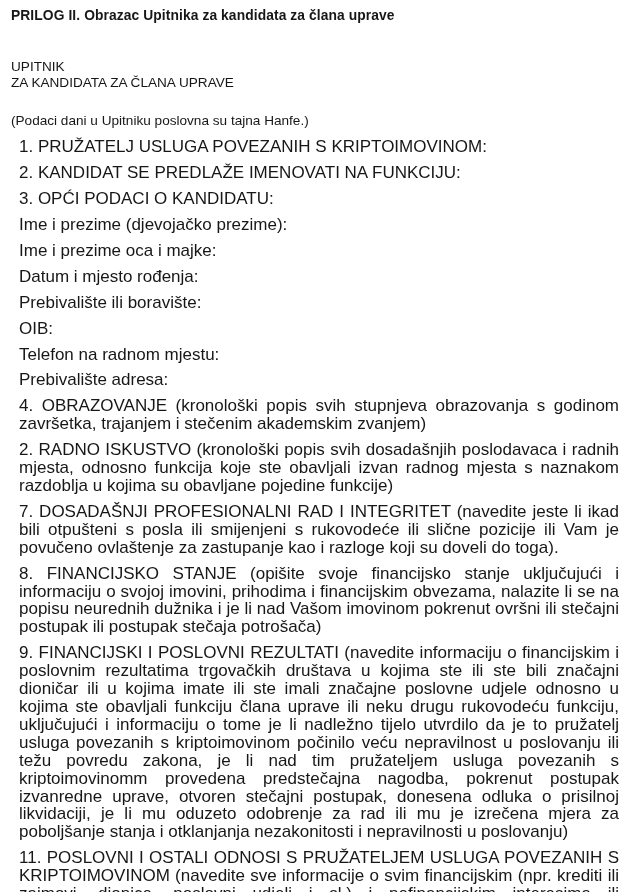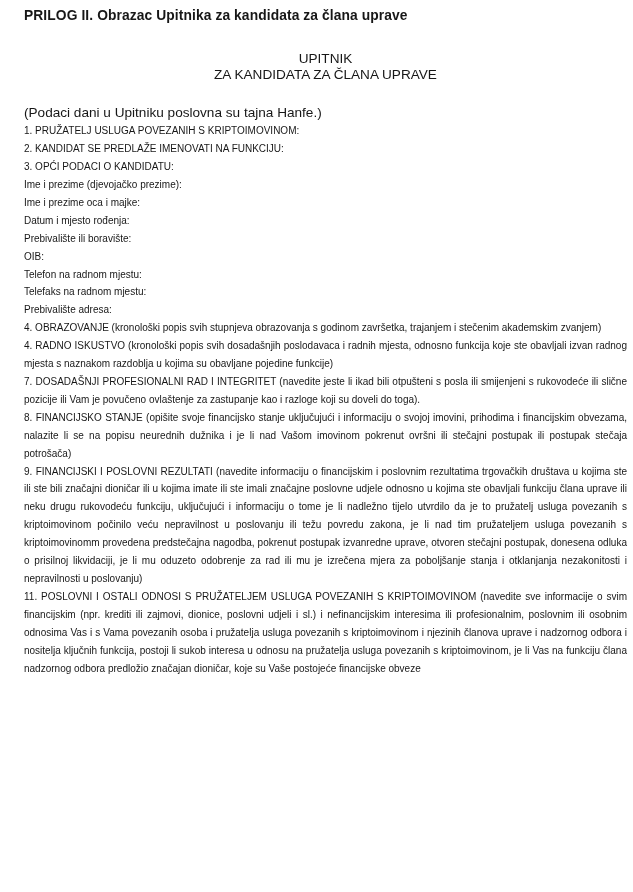--- a/index.html
+++ b/index.html
@@ -12,46 +12,45 @@
     height: 892px;
     overflow: hidden;
     font-family: "Liberation Sans", "DejaVu Sans", sans-serif;
     color: #171717;
     -webkit-font-smoothing: antialiased;
   }
   .doc {
     box-sizing: border-box;
     width: 633px;
     height: 892px;
-    padding: 8px 6px 0 24px;
+    padding: 8px 6px 0 11px;
     overflow: hidden;
   }
   .title {
     margin: 0;
     font-size: 13.8px;
     line-height: 16px;
     font-weight: bold;
     letter-spacing: 0.1px;
   }
   .heading {
-    margin-top: 27px;
-    text-align: center;
+    margin-top: 35px;
     font-size: 13.6px;
     line-height: 16.2px;
   }
   .heading p { margin: 0; }
   .note {
     margin: 21px 0 0 0;
     font-size: 13.6px;
     line-height: 17.9px;
   }
   .body-text { margin: 0; }
   .para {
-    margin: 0;
-    font-size: 10px;
+    margin: 8px;
+    font-size: 17px;
     line-height: 17.9px;
     text-align: justify;
   }
 </style>
 </head>
 <body>
 
 <div class="doc">
   <p class="title"><span>PRILOG II. Obrazac Upitnika za kandidata za člana uprave</span></p>
 
@@ -65,22 +64,21 @@
   <div class="body-text" id="paragraphs">
       <p class="para">1. PRUŽATELJ USLUGA POVEZANIH S KRIPTOIMOVINOM:</p>
       <p class="para">2. KANDIDAT SE PREDLAŽE IMENOVATI NA FUNKCIJU:</p>
       <p class="para">3. OPĆI PODACI O KANDIDATU:</p>
       <p class="para">Ime i prezime (djevojačko prezime):</p>
       <p class="para">Ime i prezime oca i majke:</p>
       <p class="para">Datum i mjesto rođenja:</p>
       <p class="para">Prebivalište ili boravište:</p>
       <p class="para">OIB:</p>
       <p class="para">Telefon na radnom mjestu:</p>
-      <p class="para">Telefaks na radnom mjestu:</p>
       <p class="para">Prebivalište adresa:</p>
       <p class="para">4. OBRAZOVANJE (kronološki popis svih stupnjeva obrazovanja s godinom završetka, trajanjem i stečenim akademskim zvanjem)</p>
-      <p class="para">4. RADNO ISKUSTVO (kronološki popis svih dosadašnjih poslodavaca i radnih mjesta, odnosno funkcija koje ste obavljali izvan radnog mjesta s naznakom razdoblja u kojima su obavljane pojedine funkcije)</p>
+      <p class="para">2. RADNO ISKUSTVO (kronološki popis svih dosadašnjih poslodavaca i radnih mjesta, odnosno funkcija koje ste obavljali izvan radnog mjesta s naznakom razdoblja u kojima su obavljane pojedine funkcije)</p>
       <p class="para">7. DOSADAŠNJI PROFESIONALNI RAD I INTEGRITET (navedite jeste li ikad bili otpušteni s posla ili smijenjeni s rukovodeće ili slične pozicije ili Vam je povučeno ovlaštenje za zastupanje kao i razloge koji su doveli do toga).</p>
       <p class="para">8. FINANCIJSKO STANJE (opišite svoje financijsko stanje uključujući i informaciju o svojoj imovini, prihodima i financijskim obvezama, nalazite li se na popisu neurednih dužnika i je li nad Vašom imovinom pokrenut ovršni ili stečajni postupak ili postupak stečaja potrošača)</p>
       <p class="para">9. FINANCIJSKI I POSLOVNI REZULTATI (navedite informaciju o financijskim i poslovnim rezultatima trgovačkih društava u kojima ste ili ste bili značajni dioničar ili u kojima imate ili ste imali značajne poslovne udjele odnosno u kojima ste obavljali funkciju člana uprave ili neku drugu rukovodeću funkciju, uključujući i informaciju o tome je li nadležno tijelo utvrdilo da je to pružatelj usluga povezanih s kriptoimovinom počinilo veću nepravilnost u poslovanju ili težu povredu zakona, je li nad tim pružateljem usluga povezanih s kriptoimovinomm provedena predstečajna nagodba, pokrenut postupak izvanredne uprave, otvoren stečajni postupak, donesena odluka o prisilnoj likvidaciji, je li mu oduzeto odobrenje za rad ili mu je izrečena mjera za poboljšanje stanja i otklanjanja nezakonitosti i nepravilnosti u poslovanju)</p>
       <p class="para">11. POSLOVNI I OSTALI ODNOSI S PRUŽATELJEM USLUGA POVEZANIH S KRIPTOIMOVINOM (navedite sve informacije o svim financijskim (npr. krediti ili zajmovi, dionice, poslovni udjeli i sl.) i nefinancijskim interesima ili profesionalnim, poslovnim ili osobnim odnosima Vas i s Vama povezanih osoba i pružatelja usluga povezanih s kriptoimovinom i njezinih članova uprave i nadzornog odbora i nositelja ključnih funkcija, postoji li sukob interesa u odnosu na pružatelja usluga povezanih s kriptoimovinom, je li Vas na funkciju člana nadzornog odbora predložio značajan dioničar, koje su Vaše postojeće financijske obveze</p>
     </div>
 </div>
 
 </body></html>

